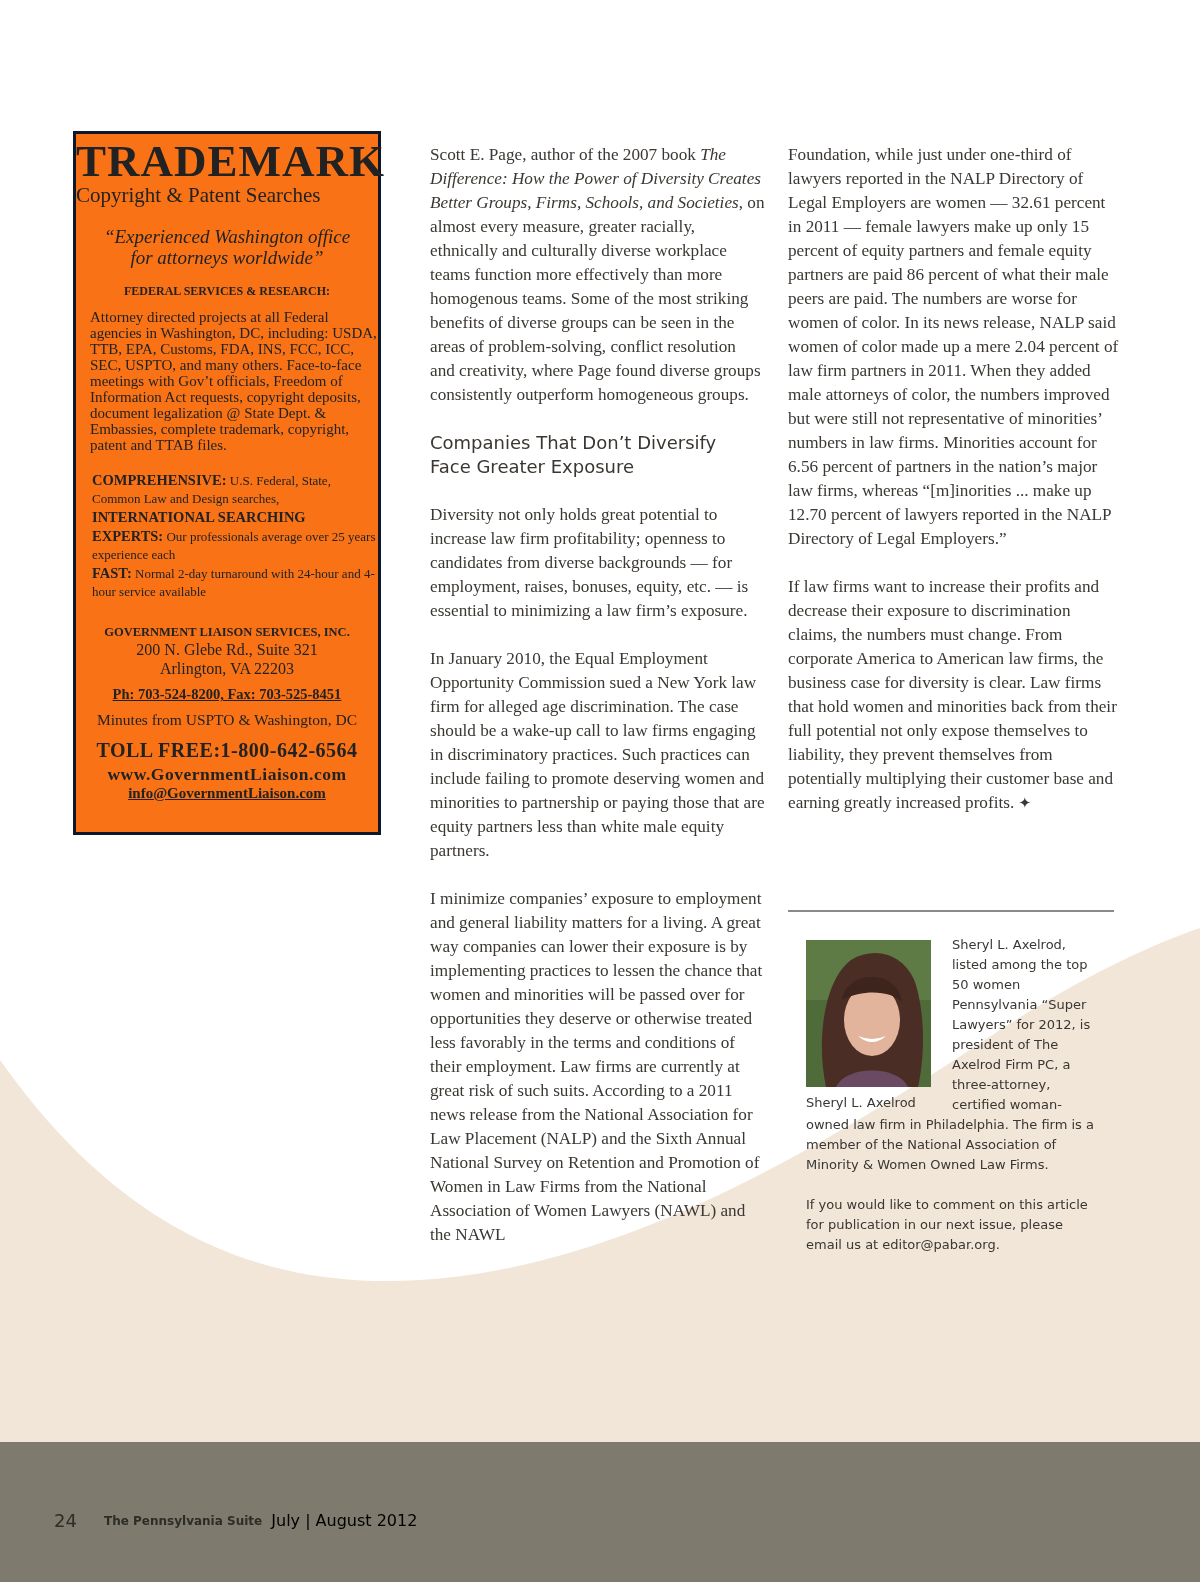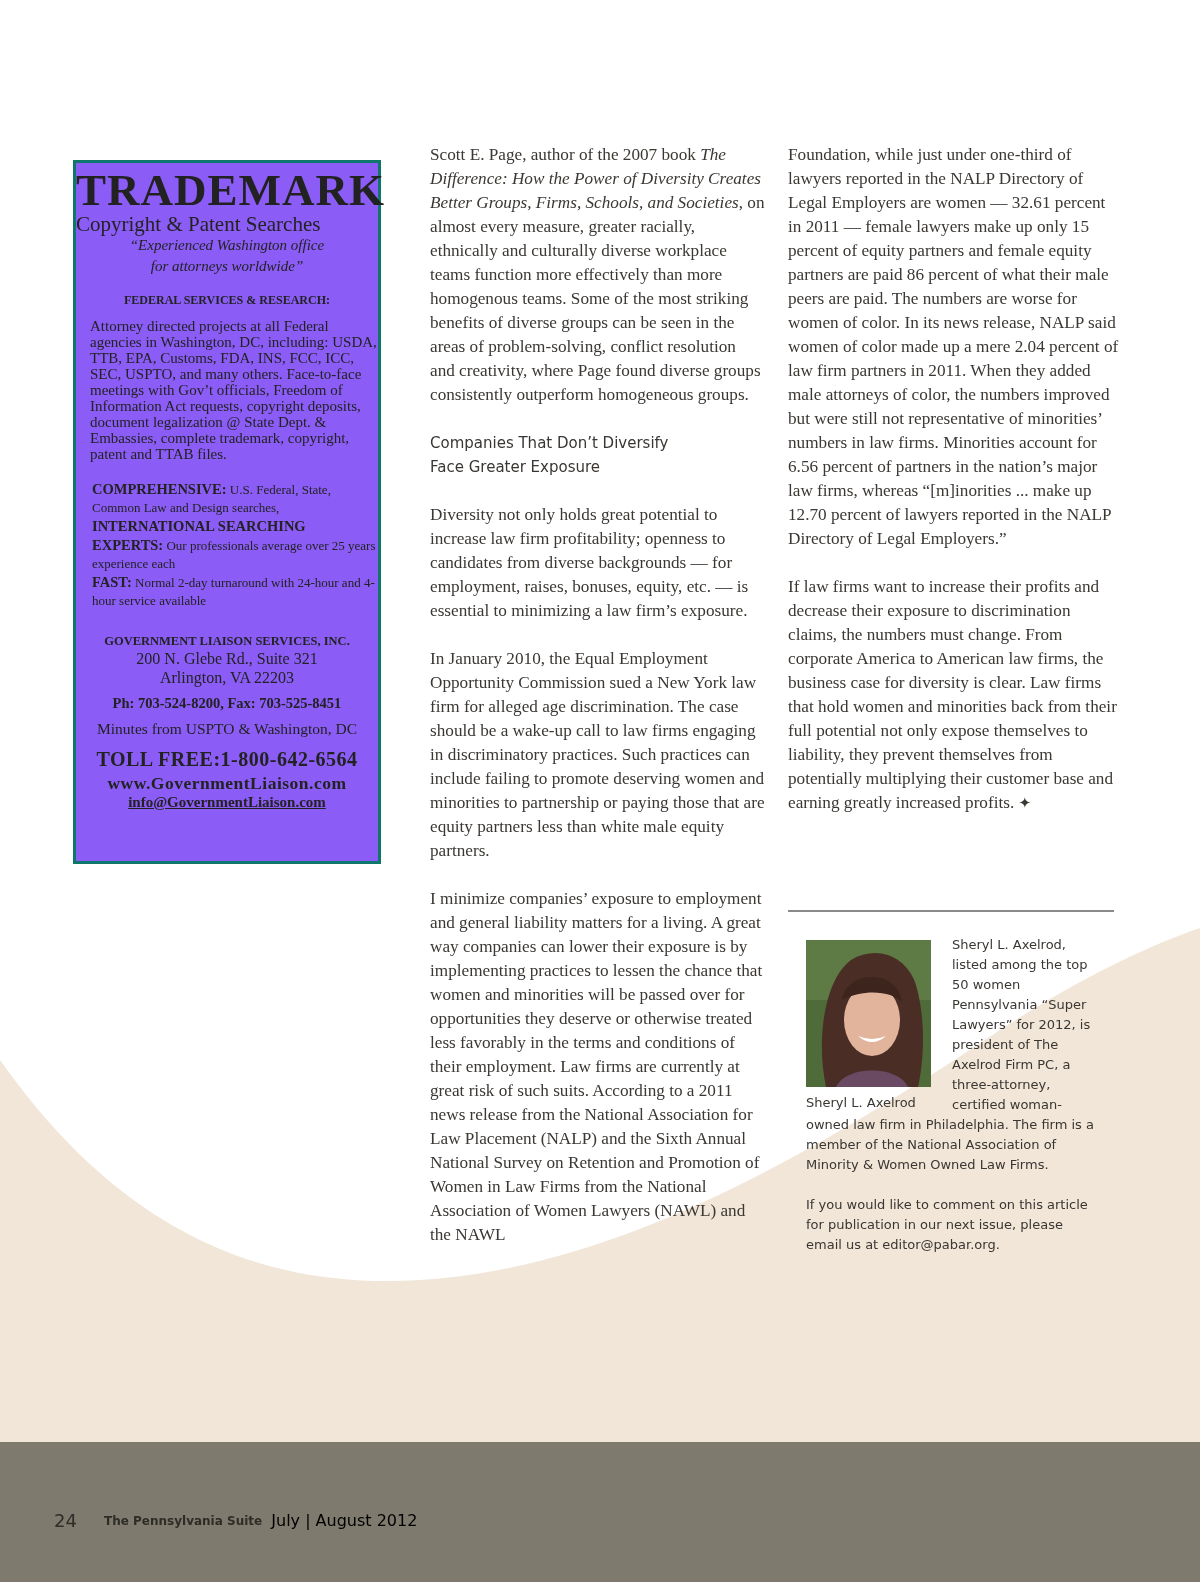--- a/index.html
+++ b/index.html
@@ -10,44 +10,44 @@
     color: #3a3632;
   }
   #bg { position: absolute; left: 0; top: 0; width: 1200px; height: 1582px; z-index: 0; }
   .footer-band { position: absolute; left: 0; top: 1442px; width: 1200px; height: 140px; background: #7e7b6e; z-index: 1; }
   .footer-text { position: absolute; left: 54px; top: 1510px; z-index: 2; font-family: "DejaVu Sans", sans-serif; color: #2e2c27; white-space: nowrap; }
   .page-num { font-size: 18px; margin-right: 22px; vertical-align: middle; }
   .pub-name { font-size: 12px; font-weight: bold; vertical-align: middle; }
   .pub-date { font-size: 16px; color: #000000; vertical-align: middle; margin-left: 4px; }
 
   .ad {
-    position: absolute; left: 73px; top: 160px; width: 302px; height: 698px;
-    border: 3px solid #0f766e; z-index: 3; background: #8b5cf6; box-sizing: content-box;
+    position: absolute; left: 73px; top: 131px; width: 302px; height: 698px;
+    border: 3px solid #0f172a; z-index: 3; background: #f97316; box-sizing: content-box;
     font-family: "Liberation Serif", serif; color: #222;
   }
   .ad-title { text-align: center; font-size: 45px; font-weight: bold; letter-spacing: 1px; margin-top: 4px; line-height: 46px; }
   .ad-sub { text-align: left; font-size: 21px; line-height: 22px; }
-  .ad-quote { text-align: center; font-style: italic; font-size: 15px; line-height: 21px; margin-top: 0; }
+  .ad-quote { text-align: center; font-style: italic; font-size: 19px; line-height: 21px; margin-top: 20px; }
   .ad-fed-head { text-align: center; font-weight: bold; font-size: 12px; margin-top: 16px; }
   .ad-fed-body { font-size: 15px; line-height: 16px; margin: 10px 0 0 14px; width: 290px; }
   .ad-comp { font-size: 13px; line-height: 18px; margin: 18px 0 0 16px; }
   .ad-comp b { font-size: 14.5px; }
   .ad-company { text-align: center; font-size: 12.5px; font-weight: bold; margin-top: 24px; }
   .ad-addr { text-align: center; font-size: 16px; line-height: 19px; }
-  .ad-phone { text-align: center; font-weight: bold; font-size: 14.5px; margin-top: 8px; }
+  .ad-phone { text-align: center; font-weight: bold; font-size: 14.5px; margin-top: 8px; text-decoration: underline; }
   .ad-minutes { text-align: center; font-size: 15.5px; margin-top: 8px; }
   .ad-toll { text-align: center; font-weight: bold; font-size: 20px; margin-top: 10px; letter-spacing: 0.5px; }
   .ad-web { text-align: center; font-weight: bold; font-size: 17.5px; margin-top: 2px; letter-spacing: 0.5px; }
   .ad-email { text-align: center; font-weight: bold; font-size: 15px; text-decoration: underline; }
 
   .col { position: absolute; z-index: 3; font-family: "Liberation Serif", serif; font-size: 17.2px; line-height: 24px; color: #3b3733; }
   .col p { margin: 0 0 24px 0; }
   .col1 { left: 430px; top: 143px; width: 335px; }
   .col2 { left: 788px; top: 143px; width: 335px; }
-  .subhead { font-family: "DejaVu Sans", sans-serif; font-size: 15px; line-height: 24px; color: #3a3632; margin: 0 0 24px 0; }
+  .subhead { font-family: "DejaVu Sans", sans-serif; font-size: 18px; line-height: 24px; color: #3a3632; margin: 0 0 24px 0; }
   .end-mark { font-size: 15px; }
 
   .rule { position: absolute; left: 788px; top: 910px; width: 326px; height: 2px; background: #8a8a8a; z-index: 3; }
 
   .bio { position: absolute; left: 806px; top: 935px; width: 295px; z-index: 3; font-family: "DejaVu Sans", sans-serif; font-size: 13px; line-height: 20px; color: #3a3632; }
   .photo-wrap { float: left; width: 138px; margin: 5px 8px 0 0; }
   .photo { width: 125px; height: 147px; display: block; }
   .caption { margin-top: 6px; font-size: 13px; white-space: nowrap; }
   .bio p { margin: 0 0 20px 0; }
 </style>

